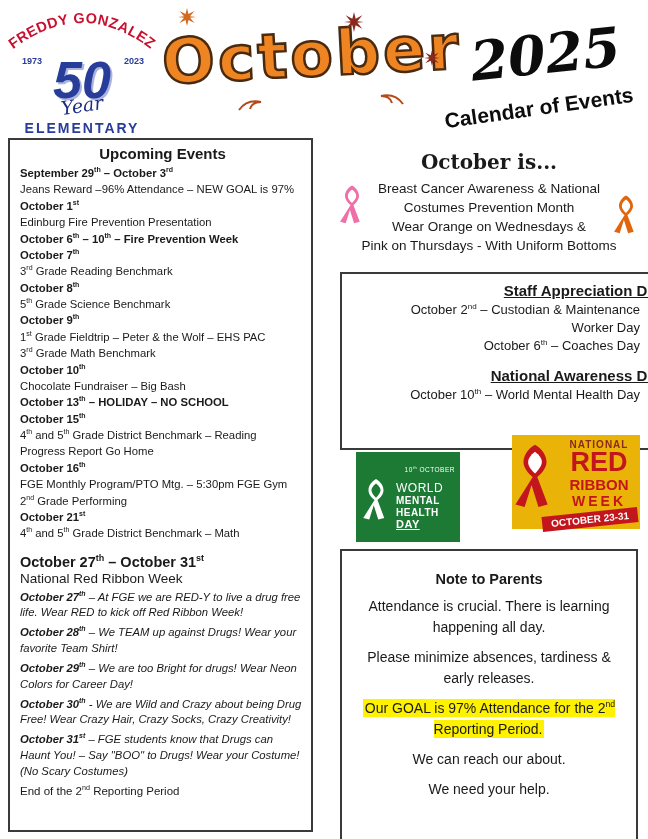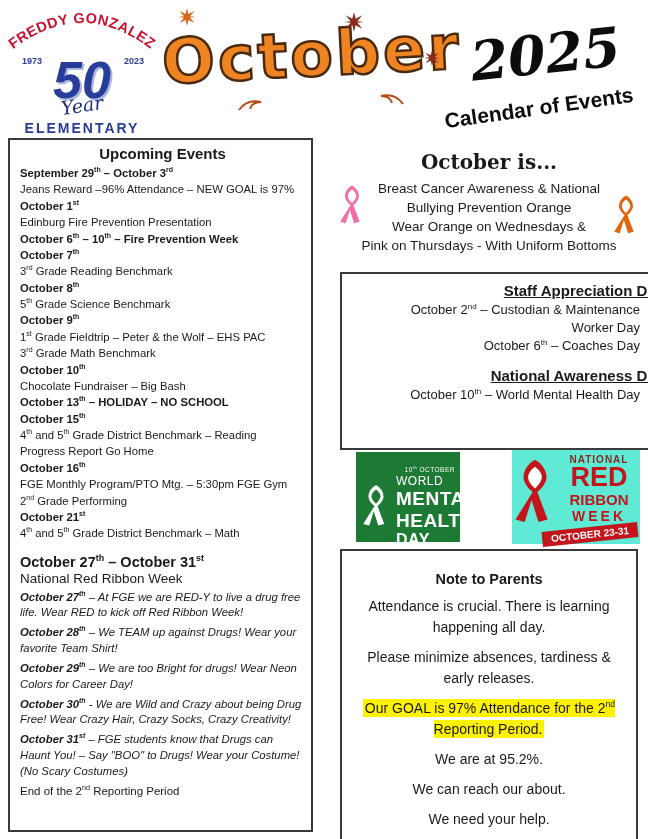--- a/index.html
+++ b/index.html
@@ -60,25 +60,25 @@
   .aw-title { font-size:15px; text-decoration:underline; font-weight:bold; margin-bottom:2px; }
   .aw-title2 { margin-top:12px; }
   .aw-item { font-size:13px; line-height:1.35; max-width:252px; margin:1px auto; }
 
   .mh-box { position:absolute; left:356px; top:452px; width:104px; height:90px;
     background:#1d7a35; color:#fff; padding:14px 5px; }
   .mh-top { font-size:6.5px; text-align:right; letter-spacing:0.5px; }
   .mh-row { display:flex; align-items:center; gap:5px; margin-top:2px; }
   .mh-ribbon { flex:0 0 30px; height:62px; }
   .mh-text { font-weight:bold; line-height:1.12; letter-spacing:0.5px; text-align:left; }
-  .mh-text div { font-size:19px; }
+  .mh-text div { font-size:10px; }
   .mh-text div:nth-child(1) { font-weight:normal; font-size:12px; }
-  .mh-text div:nth-child(4) { font-size:16px;text-decoration:underline; }
-
-  .rrw-box { position:absolute; left:512px; top:450px; width:128px; height:94px; background:#5eead4; }
+  .mh-text div:nth-child(4) { font-size:11px;text-decoration:underline; }
+
+  .rrw-box { position:absolute; left:512px; top:435px; width:128px; height:94px; background:#eab308; }
   .rrw-ribbonsvg { position:absolute; left:0px; top:4px; width:46px; height:76px; }
   .rrw-text { position:absolute; right:0px; top:4px; width:82px; text-align:center; font-weight:bold; }
   .rrw-l0 { font-size:10px; letter-spacing:1px; color:#8a2a1e; }
   .rrw-l1 { font-size:27px; line-height:0.95; color:#c3161c; }
   .rrw-l2 { font-size:15px; color:#c3161c; }
   .rrw-l3 { font-size:14px; letter-spacing:3px; color:#c3161c; }
   .rrw-banner { position:absolute; left:30px; bottom:2px; background:#c3161c; color:#fff;
     font-weight:bold; font-size:10px; padding:2px 9px; transform:rotate(-6deg); white-space:nowrap; }
 
   .note-box { position:absolute; left:340px; top:549px; width:298px; height:336px;
@@ -186,21 +186,21 @@
     <span class="oi-ribbon oi-ribbon-orange">
       <svg viewBox="0 0 40 60" width="28" height="46">
         <g fill="#e0660e">
           <path d="M20 2 C27 6 30 12 30 17 C30 22 26 27 22 30 L31 54 L23 56 L17 37 L11 56 L3 54 L18 30 C14 27 10 22 10 17 C10 12 13 6 20 2 Z"></path>
         </g>
         <path d="M20 8 C24 11 26 14 26 17 C26 20 23 24 20 27 C17 24 14 21 14 17 C14 14 16 11 20 8 Z" fill="#fff"></path>
       </svg>
     </span>
 
     <div class="oi-line">Breast Cancer Awareness &amp; National</div>
-      <div class="oi-line">Bullying Prevention Orange</div>
+      <div class="oi-line">Costumes Prevention Month</div>
       <div class="oi-line">Wear Orange on Wednesdays &amp;</div>
       <div class="oi-line">Pink on Thursdays - With Uniform Bottoms</div>
   </section>
 
   <section class="aw-box">
     <div class="aw-title">Staff Appreciation Day's</div>
     <div class="aw-item">October 2<sup>nd</sup> – Custodian &amp; Maintenance Worker Day</div>
       <div class="aw-item">October 6<sup>th</sup> – Coaches Day</div>
 
     <div class="aw-title aw-title2">National Awareness Day's</div>
@@ -241,18 +241,17 @@
       <div class="rrw-l3">WEEK</div>
     </div>
     <div class="rrw-banner">OCTOBER 23-31</div>
   </div>
 
   <section class="note-box">
     <div class="note-title">Note to Parents</div>
     <div class="note-line"><span class="nl-text">Attendance is crucial. There is learning happening all day.</span></div>
       <div class="note-line"><span class="nl-text">Please minimize absences, tardiness &amp; early releases.</span></div>
       <div class="note-line hl"><span class="nl-text">Our GOAL is 97% Attendance for the 2<sup>nd</sup> Reporting Period.</span></div>
-      <div class="note-line"><span class="nl-text">We are at 95.2%.</span></div>
       <div class="note-line"><span class="nl-text">We can reach our about.</span></div>
       <div class="note-line"><span class="nl-text">We need your help.</span></div>
   </section>
 
 </div>
 
 </body></html>

